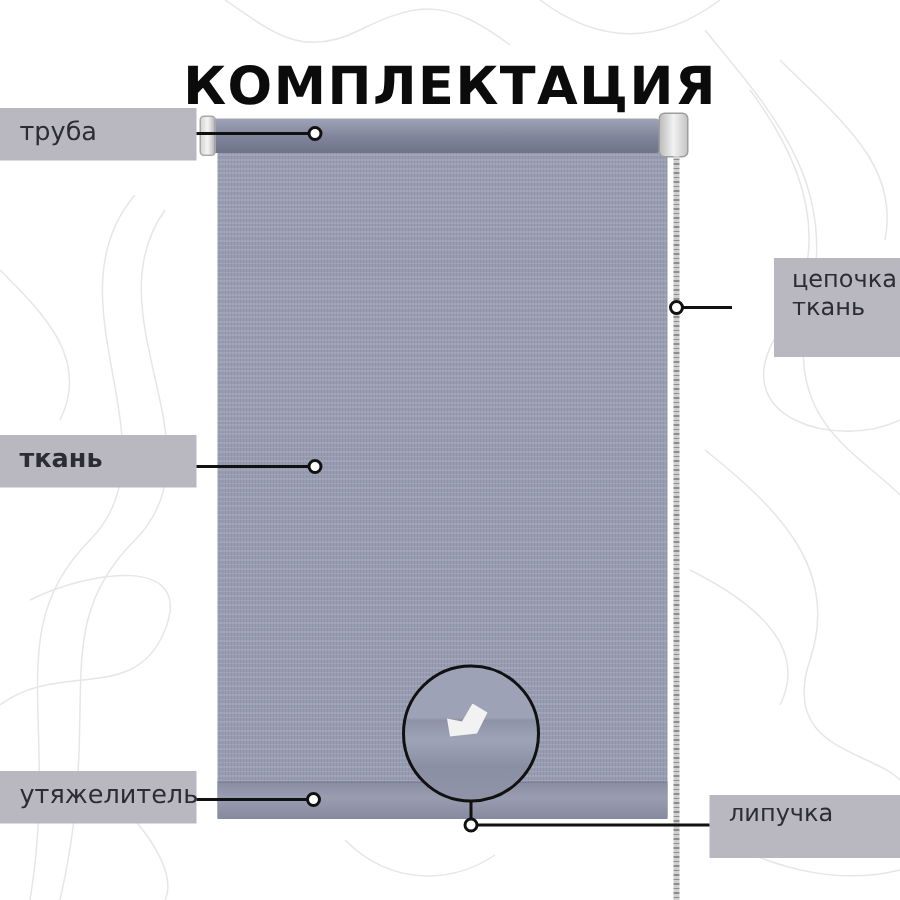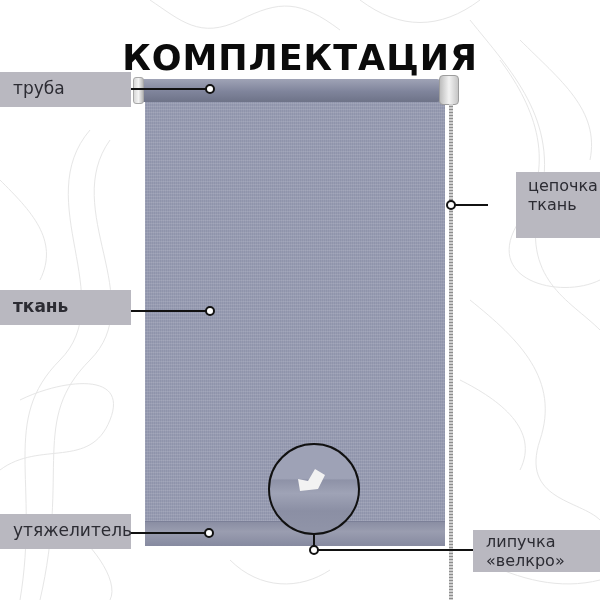--- a/index.html
+++ b/index.html
@@ -85,17 +85,16 @@
 
 <div class="label-box" style="left:516px;top:172px;width:112px;height:66px;padding:4px 4px 0 12px;font-size:16px;">
   <span>цепочка</span>
   <span>ткань</span>
 </div>
 <div class="line" style="left:455px;top:204px;width:33px;"></div>
 <div class="dot" style="left:446px;top:200px;"></div>
 
 <div class="label-box" style="left:473px;top:530px;width:127px;height:42px;padding:2px 0 0 13px;font-size:16px;">
   <span>липучка</span>
-  <span>«велкро»</span>
 </div>
 <div class="vline" style="left:313px;top:534px;height:12px;"></div>
 <div class="line" style="left:318px;top:549px;width:155px;"></div>
 <div class="dot" style="left:309px;top:545px;"></div>
 
 </body></html>

